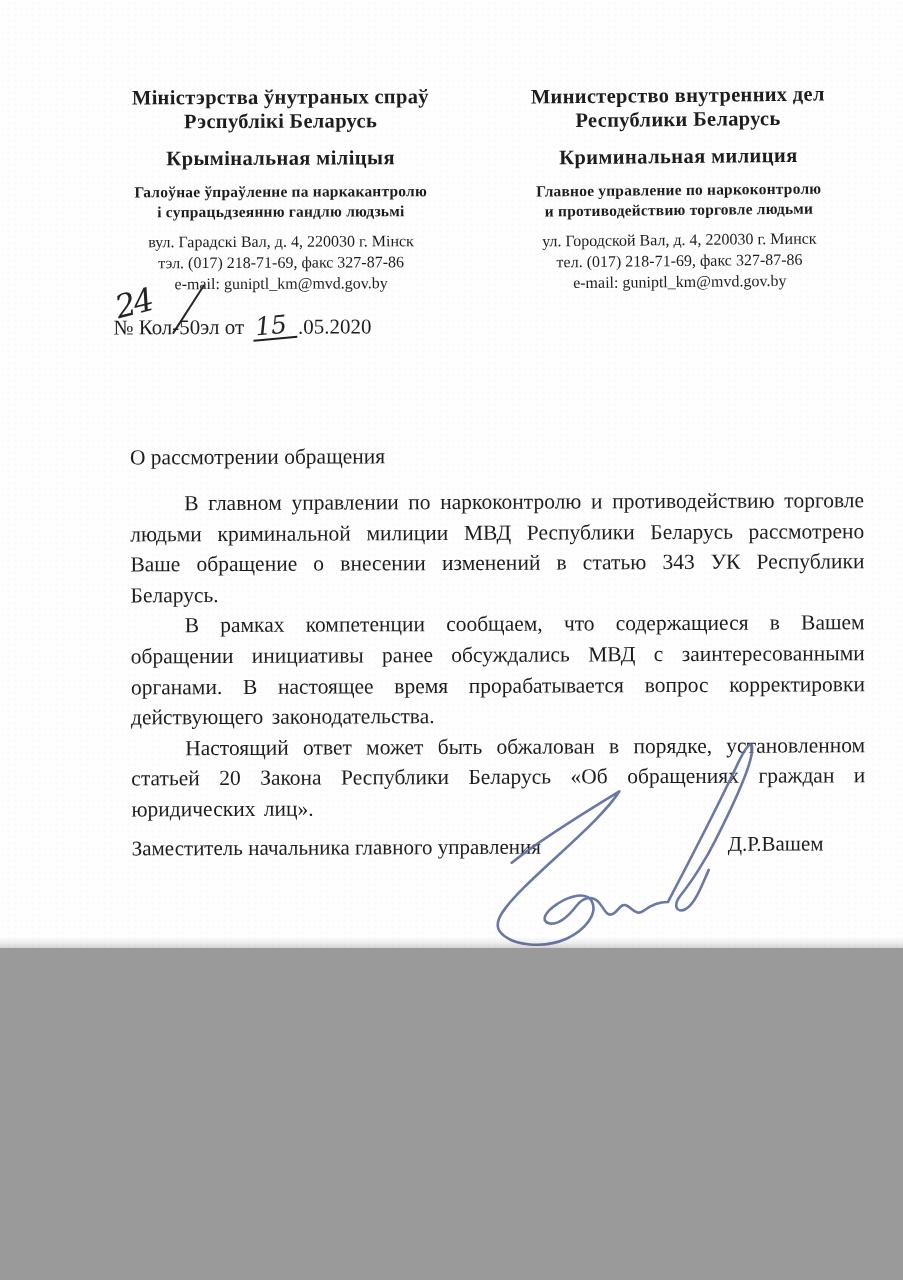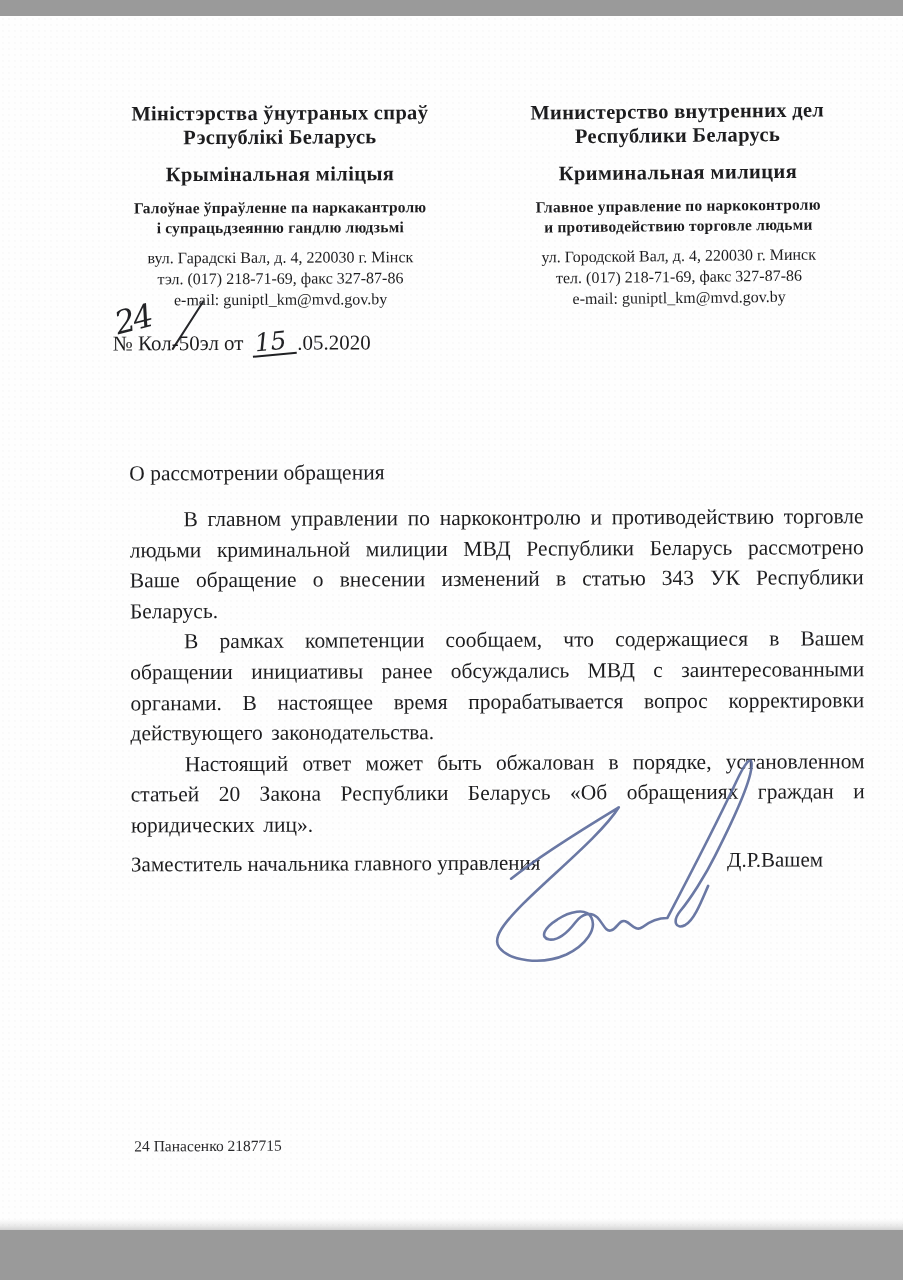--- a/index.html
+++ b/index.html
@@ -1,17 +1,17 @@
 <!DOCTYPE html>
 <html><head>
 <meta charset="utf-8">
 <style>
   html,body{margin:0;padding:0;background:#9a9a9a;}
   .page{
-    position:relative;width:903px;height:1214px;margin:16px auto;
+    position:relative;width:903px;height:948px;margin:0 auto;
     background:#fefefe;overflow:hidden;
     font-family:"Liberation Serif", serif;color:#1d1d1f;
     background-image:radial-gradient(rgba(40,40,40,0.018) 1px, transparent 1.2px);
     background-size:6px 6px;
   }
   .scan{position:absolute;inset:0;transform:rotate(-0.25deg);}
   
   .lh{position:absolute;top:84px;text-align:center;}
   .lh-left{left:103px;width:358px;}
   .lh-right{left:490px;width:380px;transform:rotate(-0.35deg);}

